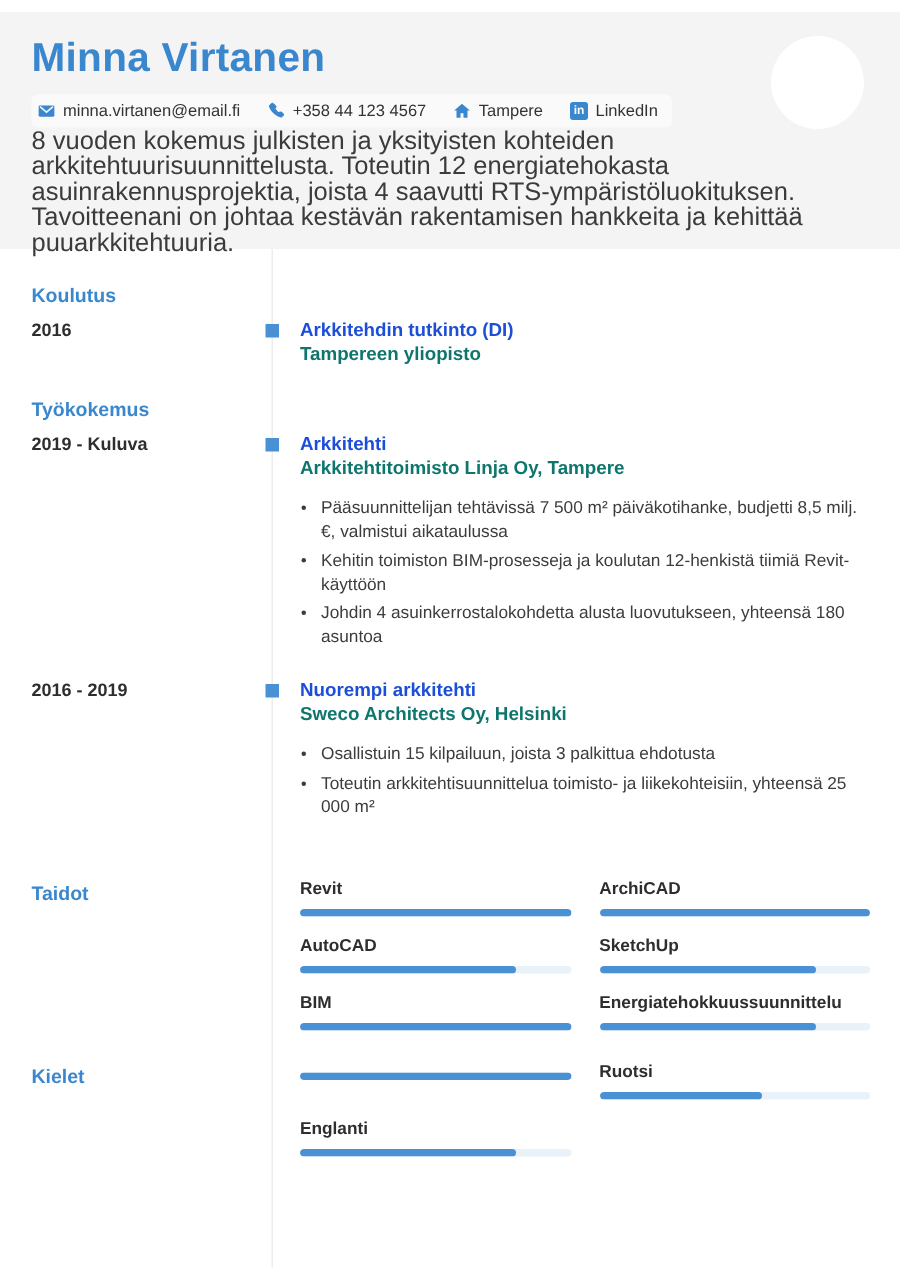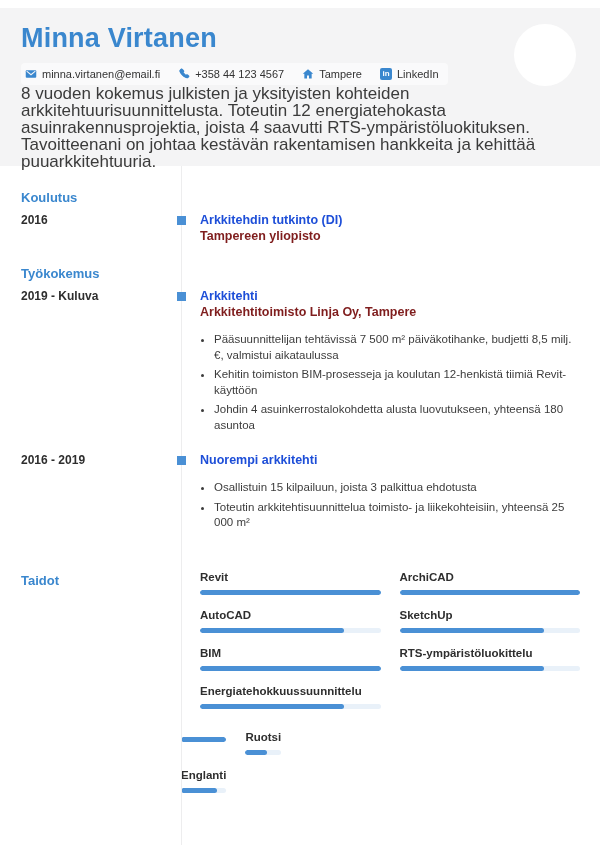--- a/index.html
+++ b/index.html
@@ -29,21 +29,21 @@
   .sec-title { font-size:13px; font-weight:700; color:#3a87ce; line-height:13px; }
   .row-title { margin-top:22px; }
   .row-title.tight { margin-top:20px; }
 
   .entry { display:grid; grid-template-columns:160px 19px minmax(0,1fr); margin-top:7px; }
   .entry.later { margin-top:16px; }
   .period { font-size:12px; font-weight:700; color:#2e2e2e; line-height:15px; padding-top:0; }
   .marker-cell { position:relative; }
   .marker { position:absolute; left:-4px; top:3px; width:9px; height:9px; background:#4a90d5; }
   .e-title { font-size:12.5px; font-weight:700; color:#1d4ed8; line-height:15px; }
-  .e-sub { font-size:12.5px; font-weight:700; color:#7f1d1d; line-height:15px; margin-top:1px; }
+  .e-sub { font-size:12.5px; font-weight:700; color:#0f766e; line-height:15px; margin-top:1px; }
   ul.bullets { margin:12px 0 0 0; padding-left:14px; list-style:disc; }
   ul.bullets li { font-size:11.5px; line-height:15.5px; color:#3c3c3c; margin-bottom:4px; }
 
   
   .grid-row { display:grid; grid-template-columns:160px 19px minmax(0,1fr); }
   .grid-row.skills { margin-top:36px; }
   .grid-row.langs { margin-top:22px; }
   .bar-grid { display:grid; grid-template-columns:1fr 1fr; column-gap:19px; row-gap:14px; }
   .bar-item { height:24px; }
   .bar-label { font-size:11.5px; font-weight:700; color:#2e2e2e; line-height:13px; }
@@ -137,20 +137,21 @@
       </div>
     </div>
 
     <div class="entry later">
       <div class="period">2016 - 2019</div>
       <div class="marker-cell">
         <span class="marker"></span>
       </div>
       <div>
         <div class="e-title">Nuorempi arkkitehti</div>
+        <div class="e-sub">Sweco Architects Oy, Helsinki</div>
         <ul class="bullets">
           <li>Osallistuin 15 kilpailuun, joista 3 palkittua ehdotusta</li>
           <li>Toteutin arkkitehtisuunnittelua toimisto- ja liikekohteisiin, yhteensä 25 000 m²</li>
         </ul>
       </div>
     </div>
 
     <div class="grid-row skills">
       <div>
         <span class="sec-title">Taidot</span>
@@ -181,35 +182,32 @@
               <div class="bar-fill" style="width: 80%;"></div>
             </div>
         </div>
         <div class="bar-item">
           <div class="bar-label">BIM</div>
           <div class="bar-track">
               <div class="bar-fill" style="width: 100%;"></div>
             </div>
         </div>
         <div class="bar-item">
-          <div class="bar-label">RTS-ympäristöluokittelu</div>
-          <div class="bar-track">
-              <div class="bar-fill" style="width: 80%;"></div>
-            </div>
-        </div>
-        <div class="bar-item">
           <div class="bar-label">Energiatehokkuussuunnittelu</div>
           <div class="bar-track">
               <div class="bar-fill" style="width: 80%;"></div>
             </div>
         </div>
       </div>
     </div>
 
     <div class="grid-row langs">
+      <div>
+        <span class="sec-title">Kielet</span>
+      </div>
       <div></div>
       <div class="bar-grid">
         <div class="bar-item">
           <div class="bar-track">
               <div class="bar-fill" style="width: 100%;"></div>
             </div>
         </div>
         <div class="bar-item">
           <div class="bar-label">Ruotsi</div>
           <div class="bar-track">

